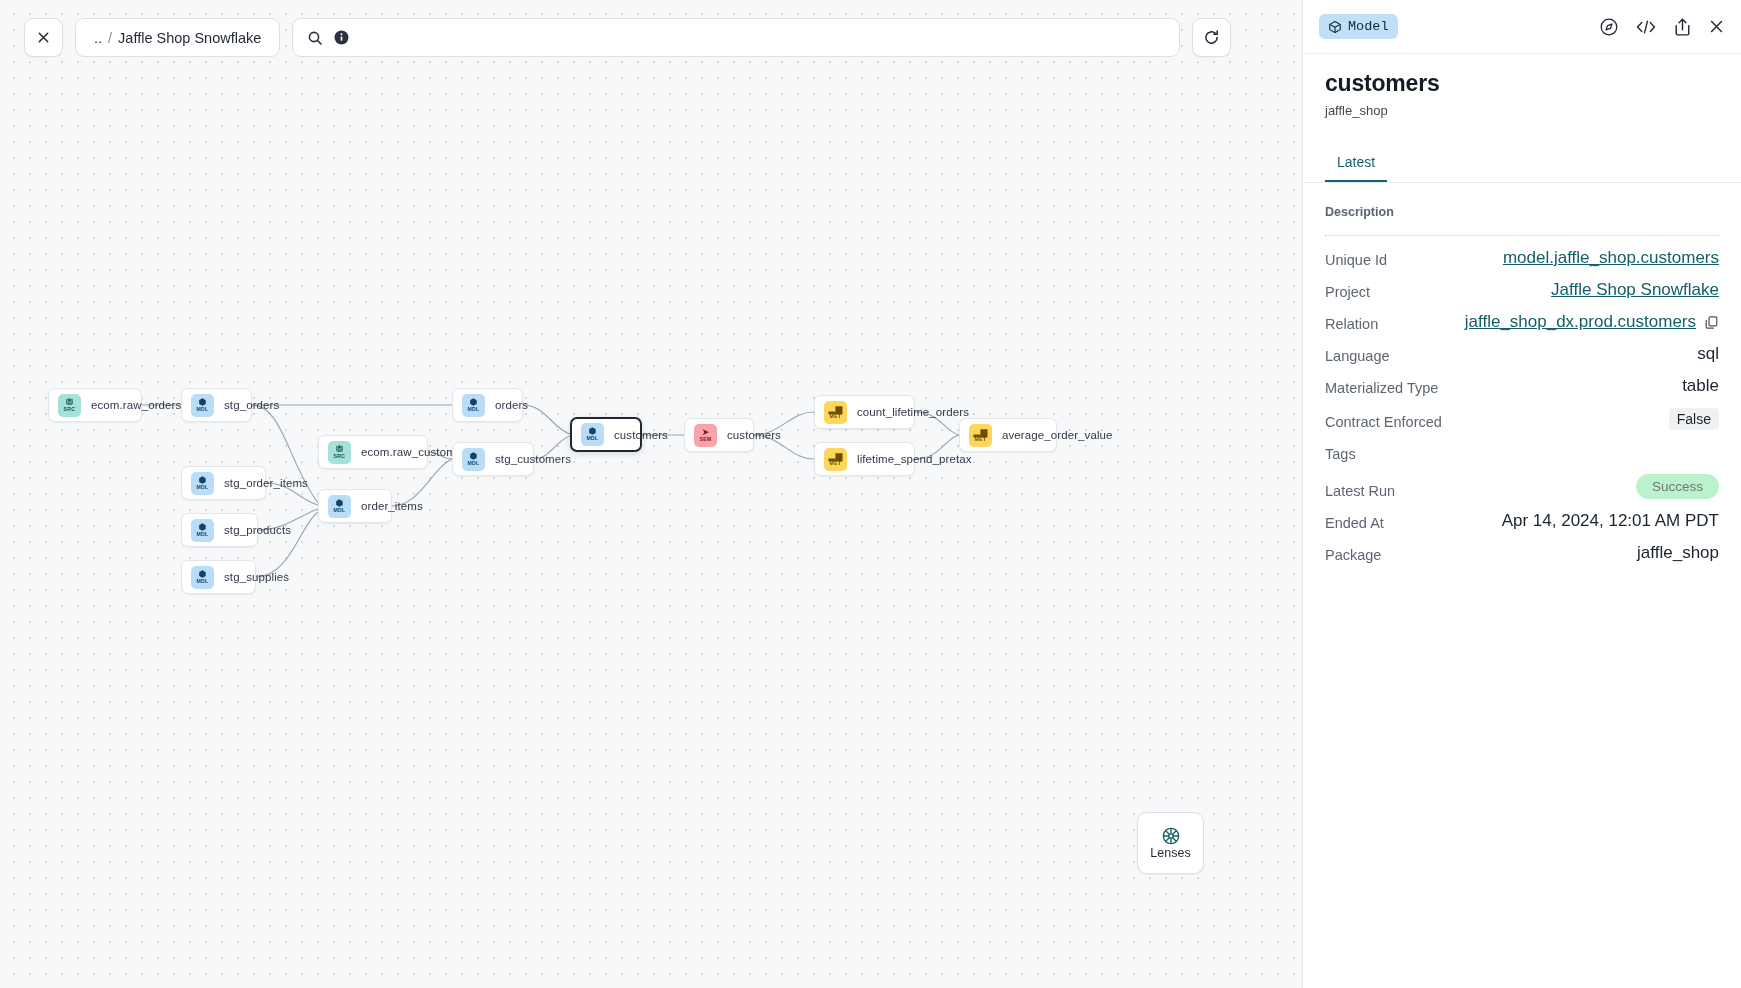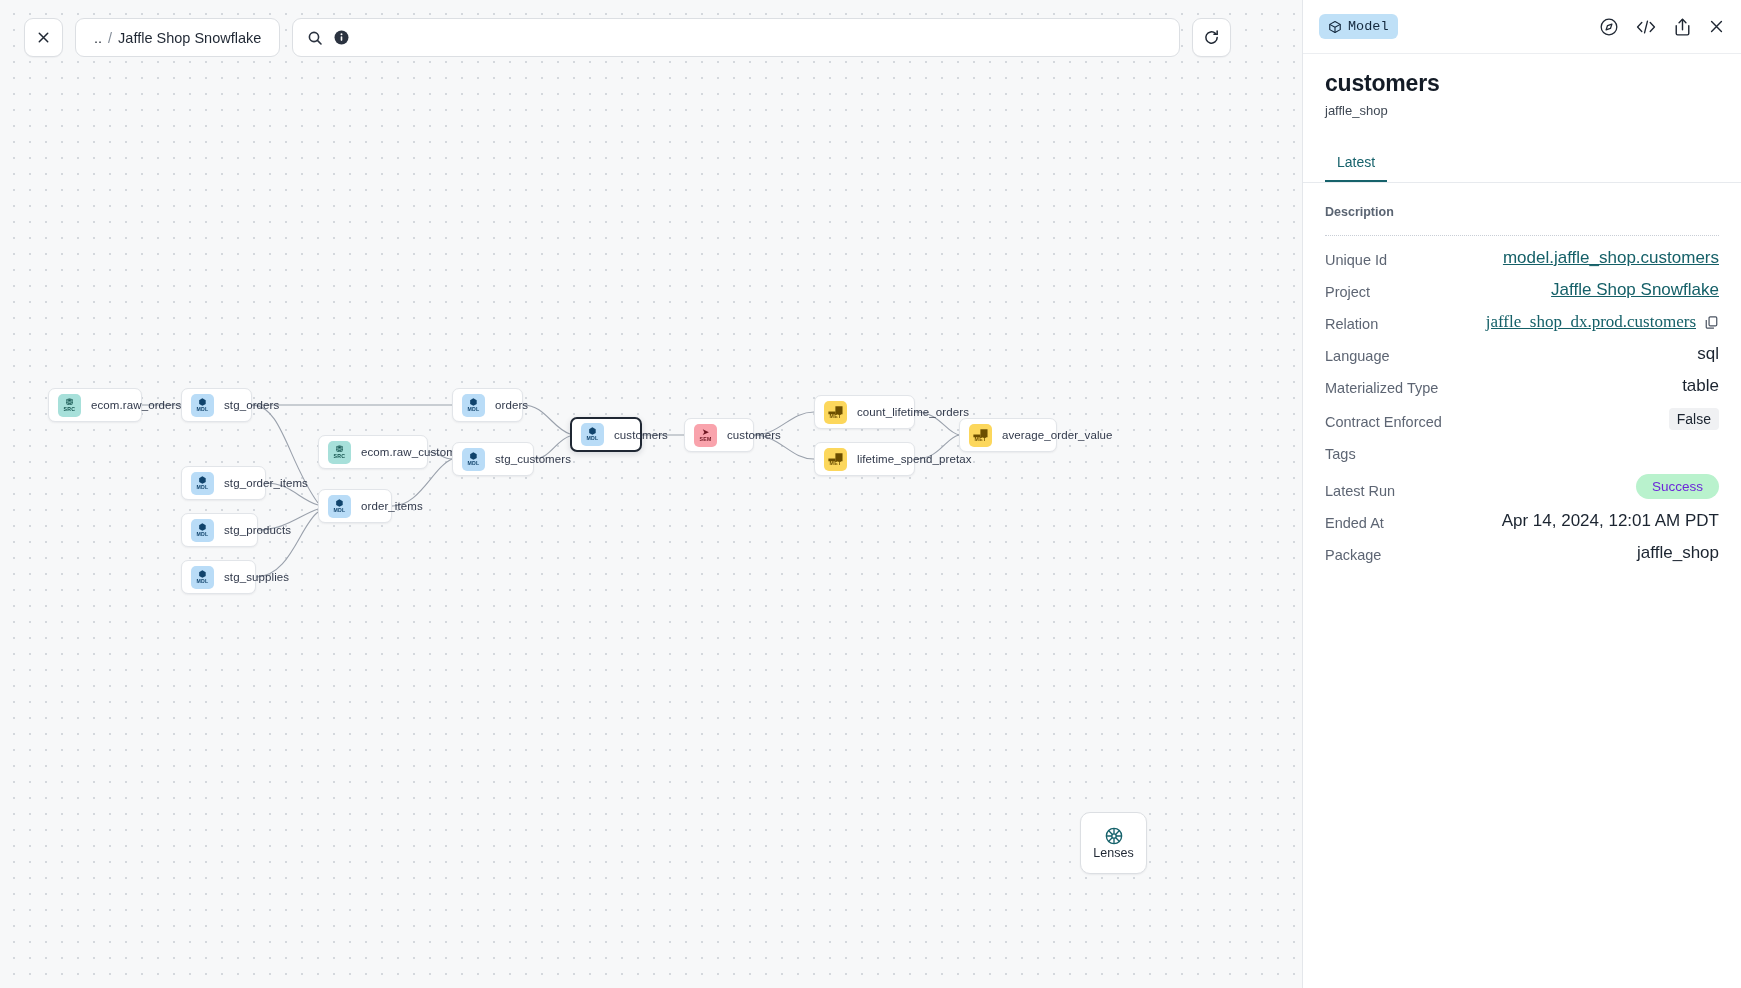--- a/index.html
+++ b/index.html
@@ -85,21 +85,21 @@
   }
   .badge .bsym { font-size: 9px; line-height: 8px; }
   .badge .btxt { font-size: 5.2px; font-weight: 700; letter-spacing: .3px; margin-top: 1px; }
   .badge.src { background: #a7e0da; color: #0f4f4a; }
   .badge.mdl { background: #b9dcf7; color: #10436c; }
   .badge.sem { background: #f9a3ac; color: #6d1520; }
   .badge.met { background: #fcd75c; color: #6b4e00; }
 
   
   .lenses {
-    position: absolute; left: 1080px; top: 812px;
+    position: absolute; left: 1137px; top: 812px;
     width: 67px; height: 62px;
     background: #ffffff; border: 1px solid #dcdfe3; border-radius: 10px;
     display: flex; flex-direction: column; align-items: center; justify-content: center;
     cursor: pointer;
     box-shadow: 0 1px 2px rgba(16,24,40,.06);
   }
   .lenses-label { font-size: 12.5px; color: #1f2733; }
 
   
   .panel {
@@ -141,24 +141,24 @@
 
   .meta-row {
     display: flex; align-items: flex-end; justify-content: space-between;
     min-height: 32px; padding: 6px 0; gap: 14px;
   }
   .meta-key { font-size: 14.5px; color: #5d6573; white-space: nowrap; }
   .meta-val { font-size: 17px; color: #1b2430; text-align: right; }
   .meta-val.link { color: #156068; text-decoration: underline; cursor: pointer; }
   .chip-gray { background: #f0f1f3; border-radius: 4px; padding: 3px 8px; font-size: 14px; color: #1b2430; }
   .pill-green {
-    background: #b9f2cd; color: #6d28d9; border-radius: 999px;
+    background: #b9f2cd; color: #737373; border-radius: 999px;
     padding: 5px 16px; font-size: 13.5px;
   }
-  .val-with-icon { display: flex; align-items: center; gap: 8px; justify-content: flex-end; font-family: Liberation Serif, serif; }
+  .val-with-icon { display: flex; align-items: center; gap: 8px; justify-content: flex-end; }
   .copy-btn { cursor: pointer; display: flex; color: #4a5361; }
 </style>
 </head>
 <body>
 
 <div class="app">
 
   <div class="canvas-pane">
 
     <div class="toolbar">

